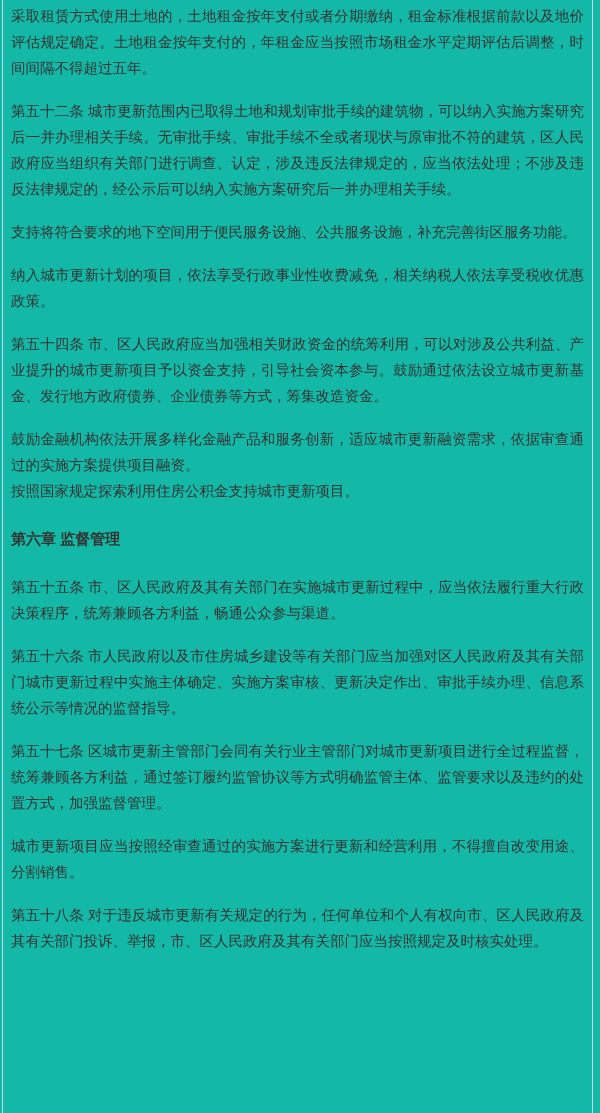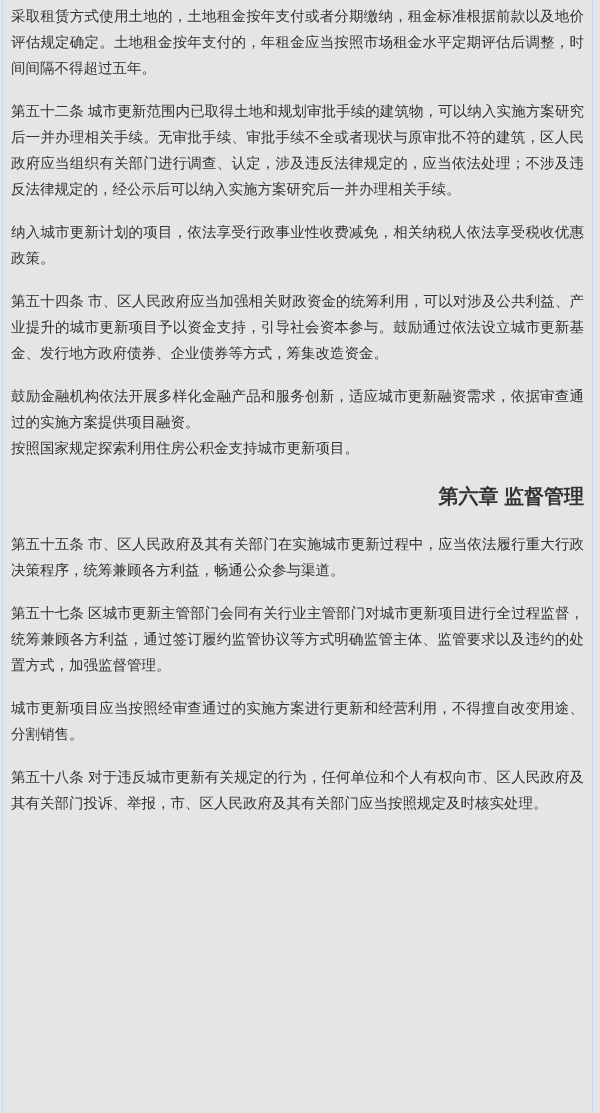--- a/index.html
+++ b/index.html
@@ -5,21 +5,21 @@
   html, body {
     margin: 0;
     padding: 0;
     background: #ffffff;
     font-family: "Liberation Sans", sans-serif;
   }
   .page {
     position: relative;
     width: 600px;
     height: 1113px;
-    background: #e5e5e5;
+    background: #14b8a6;
     overflow: hidden;
   }
   .article {
     box-sizing: border-box;
     margin-left: 2px;
     width: 591px;
     height: 1113px;
     border-left: 1px solid #c5d7eb;
     border-right: 1px solid #c5d7eb;
     padding: 3px 8px 0 8px;
@@ -29,38 +29,40 @@
     font-size: 14.5px;
     line-height: 26px;
     color: #333333;
     text-align: justify;
     text-justify: inter-ideograph;
     white-space: pre-line;
     word-break: break-all;
   }
   .chapter {
     margin: 22px 0;
-    font-size: 20px;
+    font-size: 15px;
     line-height: 26px;
     color: #333333;
     font-weight: bold;
-    text-align: right;
+    text-align: left;
     white-space: pre-line;
   }
 </style>
 </head>
 <body>
 
 <div class="page">
   <div class="article">
     <p class="para">采取租赁方式使用土地的，土地租金按年支付或者分期缴纳，租金标准根据前款以及地价评估规定确定。土地租金按年支付的，年租金应当按照市场租金水平定期评估后调整，时间间隔不得超过五年。</p>
     <p class="para">第五十二条 城市更新范围内已取得土地和规划审批手续的建筑物，可以纳入实施方案研究后一并办理相关手续。无审批手续、审批手续不全或者现状与原审批不符的建筑，区人民政府应当组织有关部门进行调查、认定，涉及违反法律规定的，应当依法处理；不涉及违反法律规定的，经公示后可以纳入实施方案研究后一并办理相关手续。</p>
+    <p class="para">支持将符合要求的地下空间用于便民服务设施、公共服务设施，补充完善街区服务功能。</p>
     <p class="para">纳入城市更新计划的项目，依法享受行政事业性收费减免，相关纳税人依法享受税收优惠政策。</p>
     <p class="para">第五十四条 市、区人民政府应当加强相关财政资金的统筹利用，可以对涉及公共利益、产业提升的城市更新项目予以资金支持，引导社会资本参与。鼓励通过依法设立城市更新基金、发行地方政府债券、企业债券等方式，筹集改造资金。</p>
     <p class="para">鼓励金融机构依法开展多样化金融产品和服务创新，适应城市更新融资需求，依据审查通过的实施方案提供项目融资。
 按照国家规定探索利用住房公积金支持城市更新项目。</p>
     <h3 class="chapter">第六章 监督管理</h3>
     <p class="para">第五十五条 市、区人民政府及其有关部门在实施城市更新过程中，应当依法履行重大行政决策程序，统筹兼顾各方利益，畅通公众参与渠道。</p>
+    <p class="para">第五十六条 市人民政府以及市住房城乡建设等有关部门应当加强对区人民政府及其有关部门城市更新过程中实施主体确定、实施方案审核、更新决定作出、审批手续办理、信息系统公示等情况的监督指导。</p>
     <p class="para">第五十七条 区城市更新主管部门会同有关行业主管部门对城市更新项目进行全过程监督，统筹兼顾各方利益，通过签订履约监管协议等方式明确监管主体、监管要求以及违约的处置方式，加强监督管理。</p>
     <p class="para">城市更新项目应当按照经审查通过的实施方案进行更新和经营利用，不得擅自改变用途、分割销售。</p>
     <p class="para">第五十八条 对于违反城市更新有关规定的行为，任何单位和个人有权向市、区人民政府及其有关部门投诉、举报，市、区人民政府及其有关部门应当按照规定及时核实处理。</p>
   </div>
 </div>
 
 </body></html>

